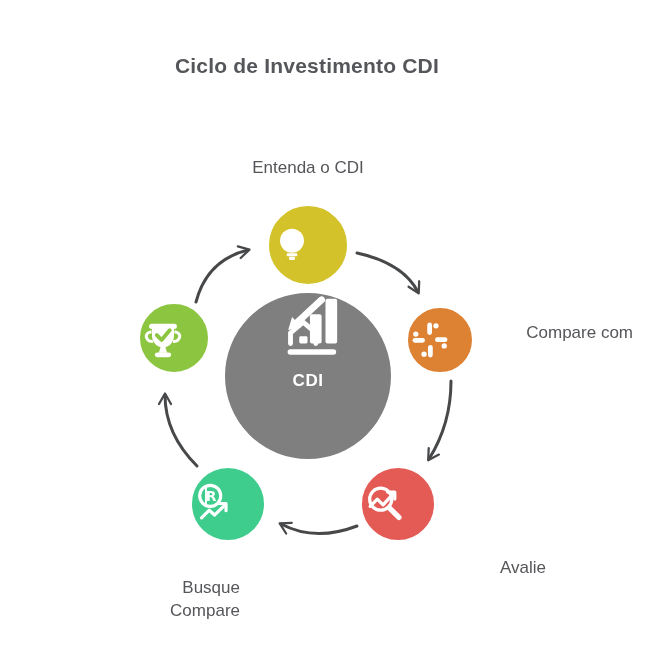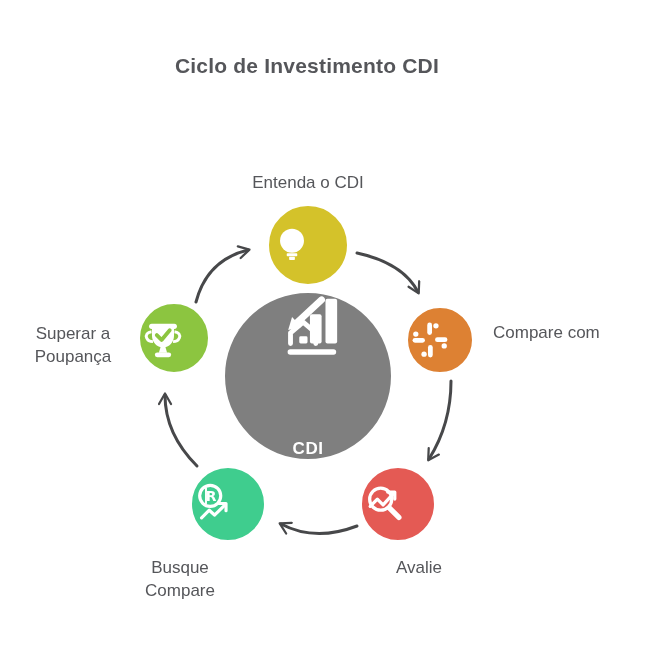--- a/index.html
+++ b/index.html
@@ -8,34 +8,34 @@
     font-family:"Liberation Sans","DejaVu Sans",sans-serif;
   }
   .title{
     position:absolute;left:0;top:54px;width:614px;margin:0;
     text-align:center;font-size:21px;font-weight:bold;letter-spacing:.2px;
   }
   .arrows{position:absolute;left:0;top:0;width:660px;height:648px;}
   .arrow{fill:none;stroke-width:3;stroke-linecap:round;}
   .node{
     position:absolute;border-radius:50%;border:3px solid #fff;
-    display:flex;align-items:center;justify-content:space-between;
+    display:flex;align-items:center;justify-content:flex-start;
     box-sizing:border-box;
   }
   .node svg{display:block;}
   .center-node{flex-direction:column;}
   .center-label{
     color:#fff;font-weight:bold;font-size:17px;letter-spacing:.5px;margin-top:10px;
   }
   .label{
     position:absolute;font-size:17px;line-height:23px;
   }
   .label span{display:block;}
   .t-center{text-align:center;}
-  .t-left{text-align:left;}
+  .t-left{text-align:right;}
 </style>
 </head>
 <body>
 
 <div class="canvas" style="color: rgb(85, 86, 90);">
 
   <h1 class="title">Ciclo de Investimento CDI</h1>
 
   <svg class="arrows" viewBox="0 0 660 648">
     <defs>
@@ -65,21 +65,21 @@
     <div class="center-label">CDI</div>
   </div>
 
   <div class="node" style="left: 266px; top: 203px; width: 84px; height: 84px; background-color: rgb(212, 194, 42);">
     <svg width="46" height="46" viewBox="0 0 48 48">
       <circle cx="24" cy="19.5" r="12.5" fill="#fff"></circle>
       <rect x="18.5" y="32.5" width="11" height="3.2" rx="0.8" fill="#fff"></rect>
       <rect x="21" y="36.2" width="6" height="3.4" rx="0.8" fill="#fff"></rect>
     </svg>
   </div>
-  <div class="label t-center" style="left:208px;top:171px;width:200px;">
+  <div class="label t-center" style="left:208px;top:156px;width:200px;">
     <span>Entenda o CDI</span>
       <span></span>
   </div>
 
   <div class="node" style="left: 405px; top: 305px; width: 70px; height: 70px; background-color: rgb(221, 129, 51);">
     <svg width="44" height="44" viewBox="0 0 48 48">
       <defs>
         <g id="pw-arm" fill="#fff">
           <rect x="21" y="5" width="5.2" height="13.5" rx="2.6"></rect>
           <circle cx="30.5" cy="8.5" r="2.9"></circle>
@@ -109,34 +109,30 @@
 
   <div class="node" style="left: 189px; top: 465px; width: 78px; height: 78px; background-color: rgb(63, 205, 142);">
     <svg width="46" height="46" viewBox="0 0 48 48">
       <circle cx="19" cy="15.5" r="11" fill="none" stroke="#fff" stroke-width="3.3"></circle>
       <text x="19.8" y="20.5" text-anchor="middle" font-size="14.5" font-weight="bold" fill="#fff" font-family="DejaVu Sans, sans-serif">R</text>
       <path d="M14.6 7.5 V23.5" stroke="#fff" stroke-width="2" stroke-linecap="round"></path>
       <path d="M10 38.5 L18 30.5 L23.5 35.5 L34.5 25" fill="none" stroke="#fff" stroke-width="3.3" stroke-linecap="round" stroke-linejoin="round"></path>
       <path d="M28 23.5 L35.5 23.5 L35.5 31" fill="none" stroke="#fff" stroke-width="3.3" stroke-linecap="round" stroke-linejoin="round"></path>
     </svg>
   </div>
-  <div class="label t-center" style="left:120px;top:556px;width:120px;">
+  <div class="label t-center" style="left:120px;top:576px;width:120px;text-align:right;">
     <span>Busque</span>
       <span>Compare</span>
   </div>
 
   <div class="node" style="left: 137px; top: 301px; width: 74px; height: 74px; background-color: rgb(140, 197, 64);">
     <svg width="46" height="46" viewBox="0 0 48 48">
       <rect x="9.5" y="9" width="29" height="5.5" rx="2.7" fill="#fff"></rect>
       <path d="M12.5 14.5 h23 v7 c0 7.2 -5.1 12.5 -11.5 12.5 c-6.4 0 -11.5 -5.3 -11.5 -12.5 z" fill="#fff"></path>
       <path d="M12 17.5 c-4.5 0.5 -6.3 3.4 -5.1 6.4 c1 2.4 3.5 3.9 6.6 3.9" fill="none" stroke="#fff" stroke-width="3"></path>
       <path d="M36 17.5 c4.5 0.5 6.3 3.4 5.1 6.4 c-1 2.4 -3.5 3.9 -6.6 3.9" fill="none" stroke="#fff" stroke-width="3"></path>
       <path d="M21.5 33.5 h5 l1.8 6 h-8.6 z" fill="#fff"></path>
       <rect x="15.5" y="39" width="17" height="5" rx="2.5" fill="#fff"></rect>
       <path d="M17.5 21 L22.5 26 L31 16" fill="none" stroke-width="4" stroke-linecap="round" stroke-linejoin="round" stroke="#8cc540"></path>
     </svg>
   </div>
-  <div class="label t-center" style="left:13px;top:322px;width:120px;">
-    <span>Superar a</span>
-      <span>Poupança</span>
-  </div>
 
 </div>
 
 </body></html>

